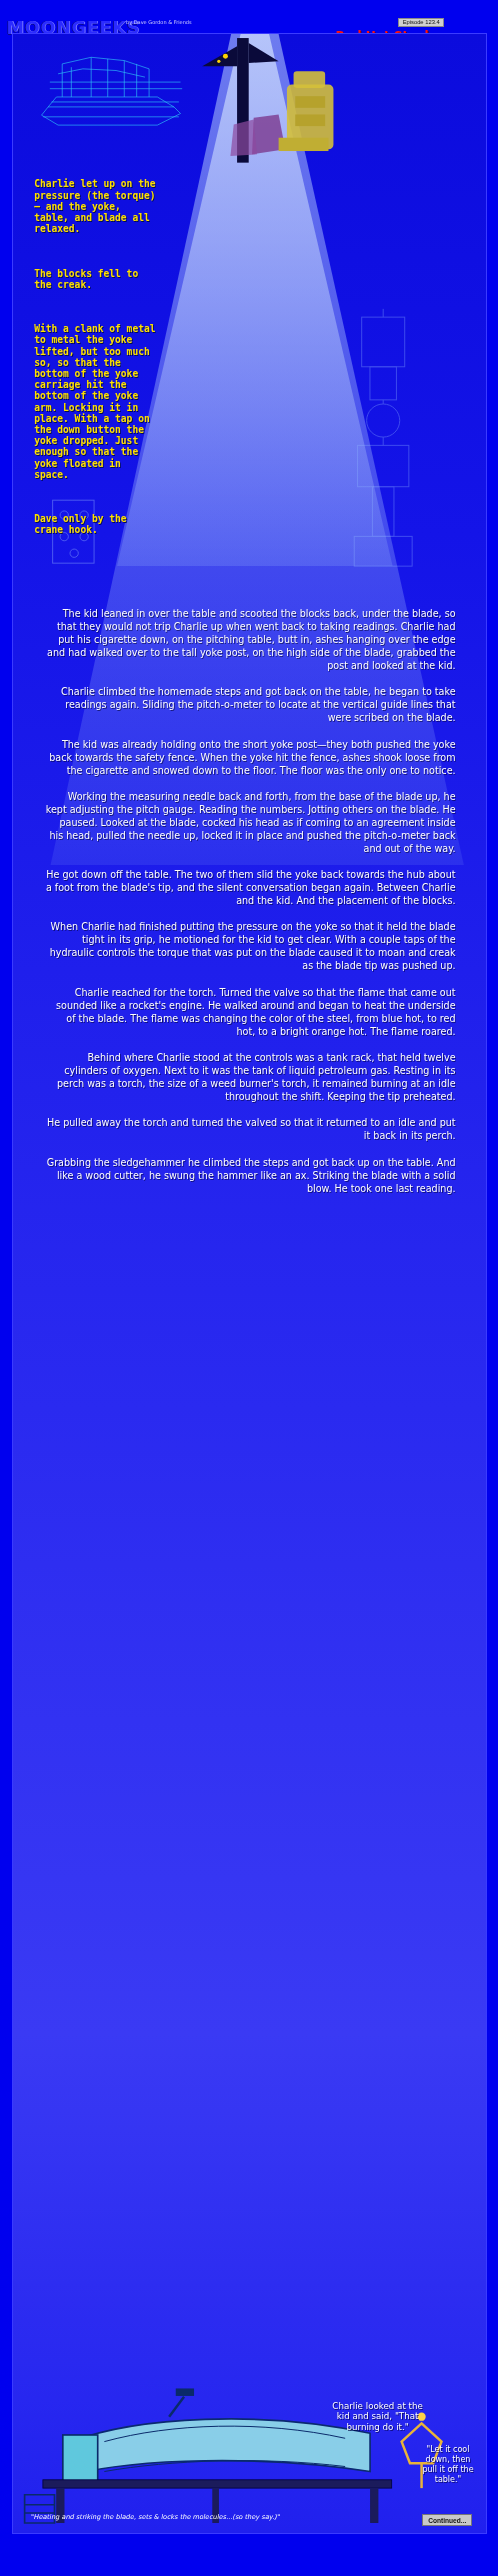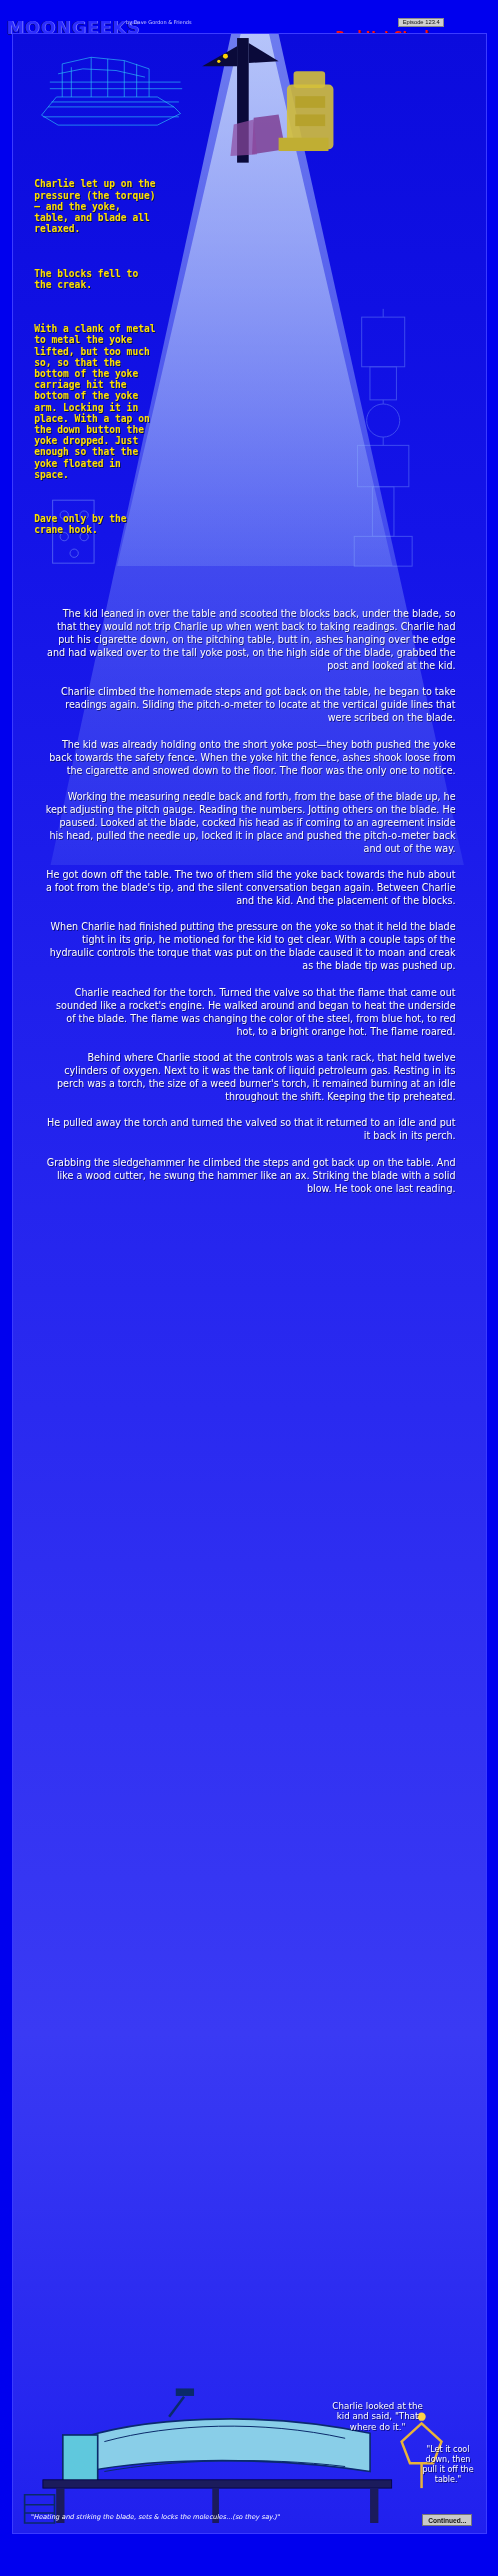--- a/index.html
+++ b/index.html
@@ -319,20 +319,20 @@
         <path d="M468 150 L492 128 L516 150 L506 176 L478 176 Z"></path>
         <path d="M492 176 L492 206"></path>
       </g>
       <circle cx="492" cy="120" r="5" fill="#ffd24a"></circle>
 
       <path d="M188 120 L206 96" stroke="#0a2a6a" stroke-width="3" fill="none"></path>
       <rect x="196" y="86" width="22" height="9" fill="#0a2a6a"></rect>
     </svg>
 
     <div class="dialog">Charlie looked at the kid and said,
-"That where do it."</div>
+"That burning do it."</div>
     <div class="dialog2">"Let it cool down, then pull it off the table."</div>
 
     <div class="footer-note">"Heating and striking the blade, sets &amp; locks the molecules...(so they say.)"</div>
     <div class="continued">Continued...</div>
   </div>
 </div>
 
 
 </body></html>

